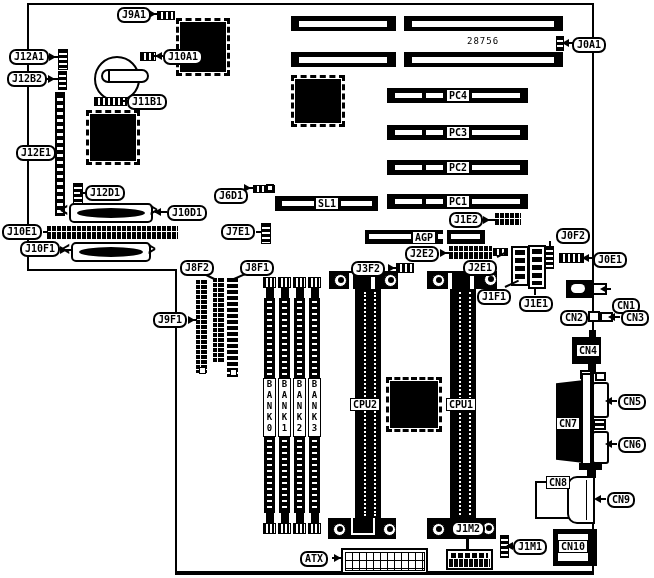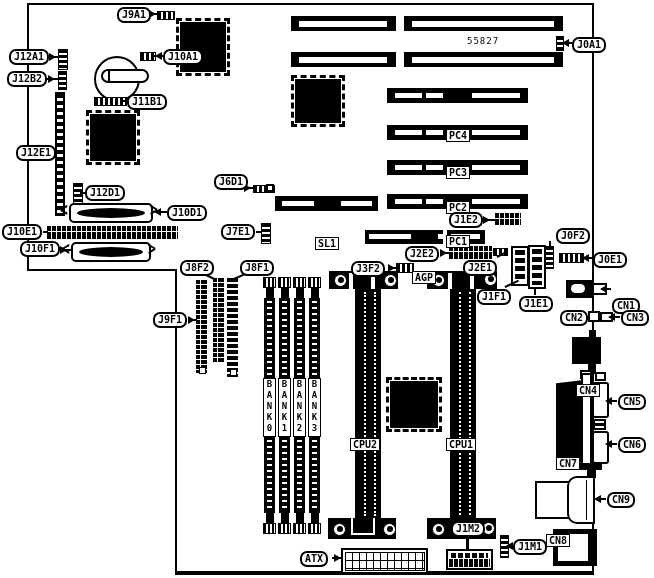--- a/index.html
+++ b/index.html
@@ -6,21 +6,21 @@
   #stage{position:relative;width:654px;height:578px;background:#fff;overflow:hidden;
          font-family:"DejaVu Sans Mono",monospace;}
   .a{position:absolute;}
   .k{background:#000;}
   .ln{background:#000;}
   
   .cal{background:#fff;border:2px solid #000;border-radius:7px;height:12px;line-height:12px;
        padding:0 3px;font-size:10px;font-weight:bold;white-space:nowrap;z-index:6;color:#000;}
   
   .sl{background:#fff;border:1px solid #000;height:11px;line-height:11px;padding:0 2px;
-      font-size:10px;font-weight:bold;white-space:nowrap;z-index:6;color:#000;margin-top:40px;}
+      font-size:10px;font-weight:bold;white-space:nowrap;z-index:6;color:#000;}
   
   .w{background:#fff;border:2px solid #000;}
   
   .hs{background:repeating-linear-gradient(90deg,#000 0 3px,#fff 3px 5px);border:1px solid #000;}
   .vs{background:repeating-linear-gradient(180deg,#000 0 3px,#fff 3px 5px);border:1px solid #000;}
   
   .lad{background-color:#000;background-image:
        repeating-linear-gradient(90deg,transparent 0 4px,#fff 4px 5px),
        linear-gradient(180deg,transparent 0 5px,#fff 5px 6px,transparent 6px);}
   
@@ -64,21 +64,21 @@
   <div class="a k" style="left:404px;top:16px;width:159px;height:15px">
       <div class="a" style="left:8px;top:5px;width:142px;height:6px;background:#fff"></div>
     </div>
   <div class="a k" style="left:291px;top:52px;width:105px;height:15px">
       <div class="a" style="left:8px;top:5px;width:88px;height:6px;background:#fff"></div>
     </div>
   <div class="a k" style="left:404px;top:52px;width:159px;height:15px">
       <div class="a" style="left:8px;top:5px;width:142px;height:6px;background:#fff"></div>
     </div>
 
-  <div class="a num" style="left:467px;top:36px">55827</div>
+  <div class="a num" style="left:467px;top:36px">28756</div>
 
   <div class="a chip" style="left:176px;top:18px;width:46px;height:50px">
       <i></i>
     </div>
   <div class="a chip" style="left:86px;top:110px;width:46px;height:47px">
       <i></i>
     </div>
   <div class="a chip" style="left:291px;top:75px;width:46px;height:44px">
       <i></i>
     </div>
@@ -300,21 +300,21 @@
   <div class="a w" style="left:593px;top:424px;width:9px;height:2px"></div>
   <div class="a w" style="left:592px;top:431px;width:13px;height:29px;border-radius:3px"></div>
   <div class="a k" style="left:579px;top:463px;width:23px;height:7px"></div>
   <div class="a k" style="left:587px;top:470px;width:9px;height:8px"></div>
   <div class="a sl" style="left:556px;top:417px">CN7</div>
 
   <div class="a w" style="left:535px;top:481px;width:34px;height:34px"></div>
   <div class="a w" style="left:567px;top:476px;width:24px;height:44px;border-radius:10px 0 0 10px">
     <div class="a k" style="left:17px;top:2px;width:1px;height:40px"></div>
   </div>
-  <div class="a sl" style="left:546px;top:494px">CN8</div>
+  <div class="a sl" style="left:546px;top:476px">CN8</div>
 
   <div class="a k" style="left:553px;top:529px;width:44px;height:37px"></div>
   <div class="a w" style="left:556px;top:532px;width:30px;height:27px"></div>
   <div class="a sl" style="left:558px;top:540px">CN10</div>
 
   <div class="a ln" style="left:150px;top:13px;width:8px;height:2px"></div>
   <div class="a tr" style="left:149px;top:10px"></div>
   <div class="a ln" style="left:563px;top:42px;width:10px;height:2px"></div>
   <div class="a tl" style="left:562px;top:39px"></div>
   <div class="a ln" style="left:154px;top:55px;width:9px;height:2px"></div>
@@ -367,21 +367,21 @@
   <div class="a tr" style="left:334px;top:554px"></div>
 
   <div class="a cal" style="left:117px;top:7px">J9A1</div>
   <div class="a cal" style="left:572px;top:37px">J0A1</div>
   <div class="a cal" style="left:9px;top:49px">J12A1</div>
   <div class="a cal" style="left:7px;top:71px">J12B2</div>
   <div class="a cal" style="left:163px;top:49px">J10A1</div>
   <div class="a cal" style="left:127px;top:94px">J11B1</div>
   <div class="a cal" style="left:16px;top:145px">J12E1</div>
   <div class="a cal" style="left:85px;top:185px">J12D1</div>
-  <div class="a cal" style="left:214px;top:174px">J6D1</div>
+  <div class="a cal" style="left:214px;top:188px">J6D1</div>
   <div class="a cal" style="left:167px;top:205px">J10D1</div>
   <div class="a cal" style="left:2px;top:224px">J10E1</div>
   <div class="a cal" style="left:221px;top:224px">J7E1</div>
   <div class="a cal" style="left:20px;top:241px">J10F1</div>
   <div class="a cal" style="left:180px;top:260px">J8F2</div>
   <div class="a cal" style="left:240px;top:260px">J8F1</div>
   <div class="a cal" style="left:153px;top:312px">J9F1</div>
   <div class="a cal" style="left:449px;top:212px">J1E2</div>
   <div class="a cal" style="left:405px;top:246px">J2E2</div>
   <div class="a cal" style="left:351px;top:261px">J3F2</div>

